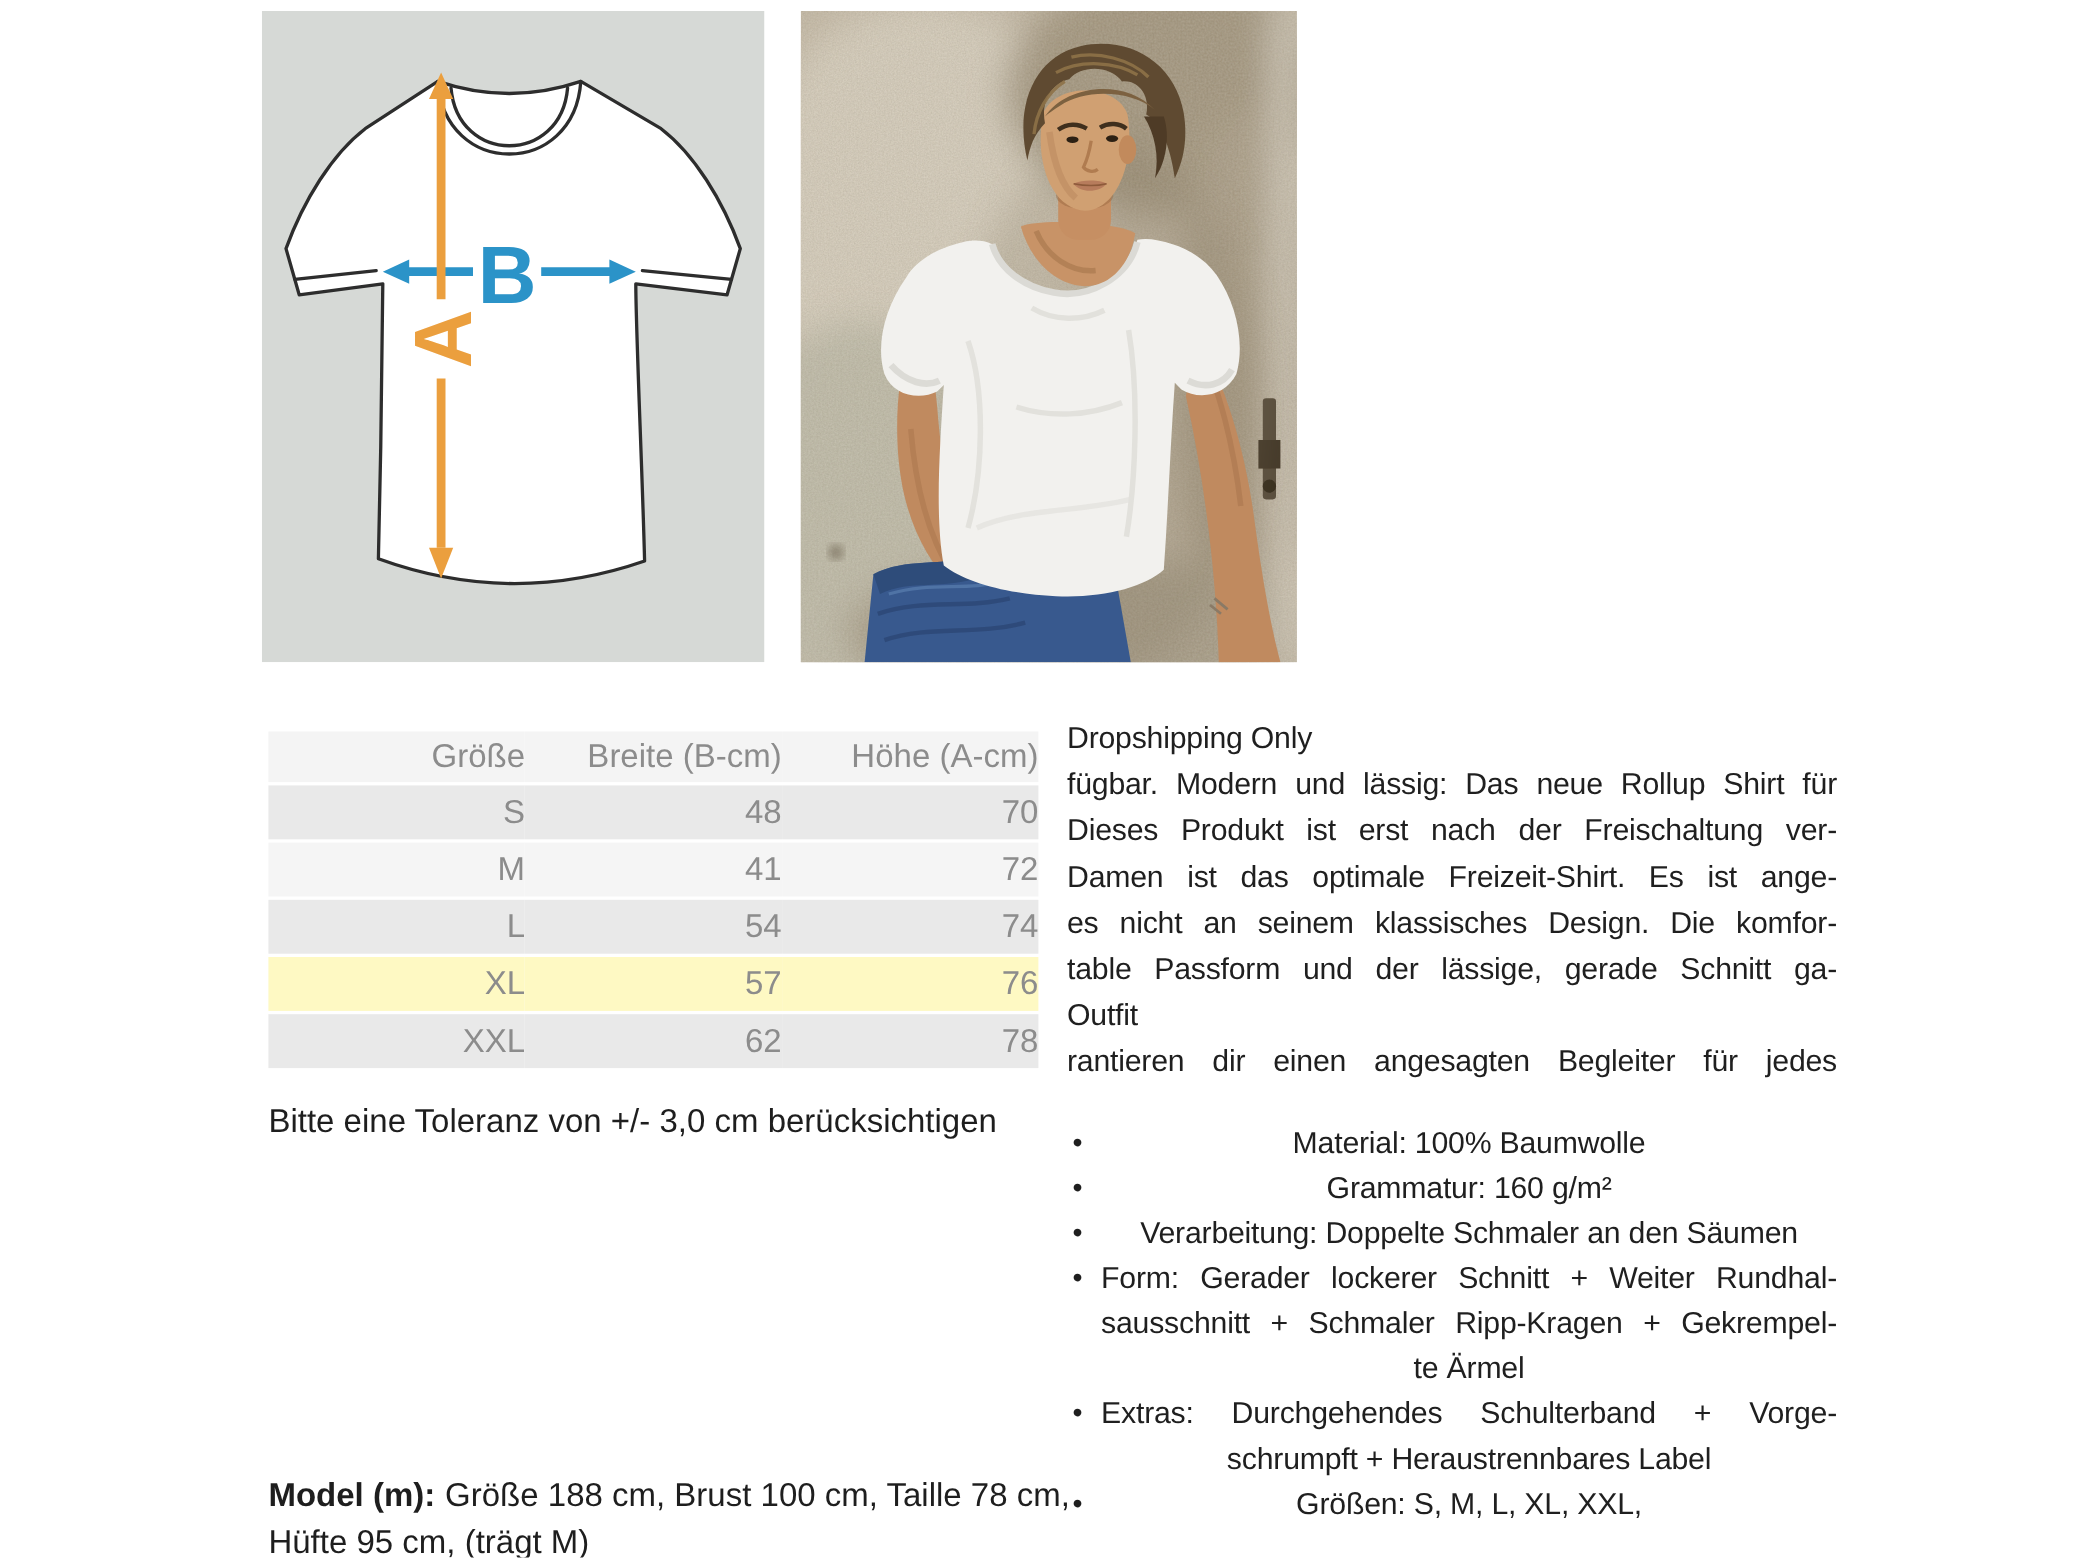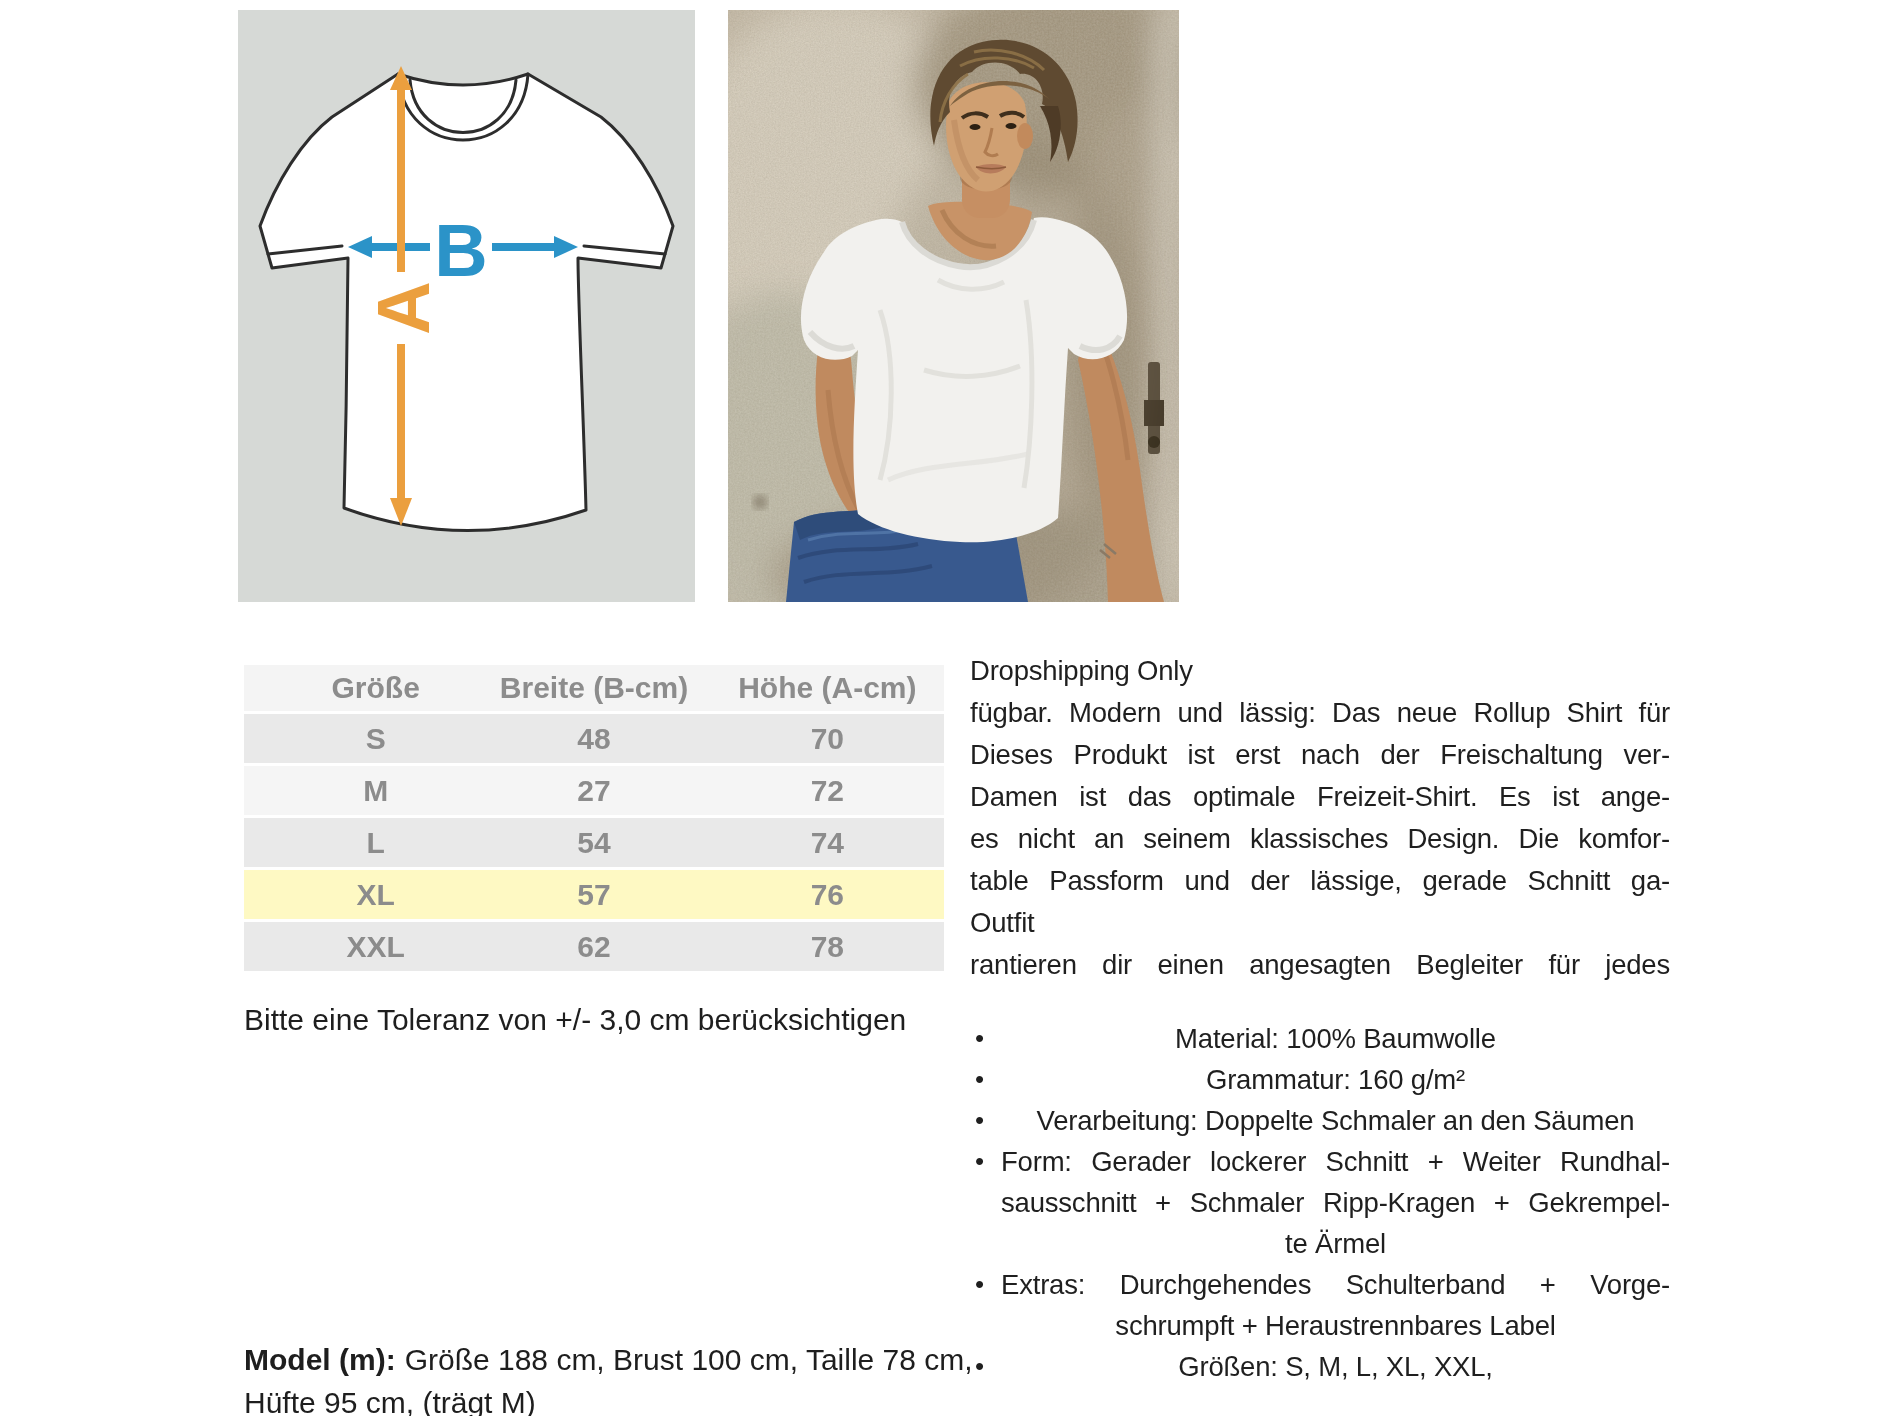--- a/index.html
+++ b/index.html
@@ -14,21 +14,21 @@
   .photo-box{position:absolute;left:728px;top:10px;width:451px;height:592px;}
   .diagram-box svg,.photo-box svg{display:block;width:100%;height:100%;}
 
   
   table.size-table{
     position:absolute;left:244px;top:662px;width:700px;
     border-collapse:separate;border-spacing:0 3px;table-layout:fixed;
     font-size:30px;
   }
   table.size-table th,table.size-table td{
-    font-weight:700;text-align:center;vertical-align:middle;padding:0;
+    font-weight:400;text-align:right;vertical-align:middle;padding:0;
   }
   table.size-table th{height:46px;}
   table.size-table td{height:49px;}
   table.size-table th:first-child,table.size-table td:first-child{padding-left:30px;}
 
   .tolerance{position:absolute;left:244px;top:1003px;font-size:30px;color:#1e1e1e;}
 
   .model-note{position:absolute;left:244px;top:1338px;width:900px;font-size:30px;line-height:43px;color:#1e1e1e;}
   .model-label{font-weight:700;margin-right:9px;}
 
@@ -180,21 +180,21 @@
       </tr>
     </thead>
   <tbody id="size-body">
       <tr style="background: rgb(233, 233, 233);">
         <td>S</td>
         <td>48</td>
         <td>70</td>
       </tr>
       <tr style="background: rgb(245, 245, 245);">
         <td>M</td>
-        <td>27</td>
+        <td>41</td>
         <td>72</td>
       </tr>
       <tr style="background: rgb(233, 233, 233);">
         <td>L</td>
         <td>54</td>
         <td>74</td>
       </tr>
       <tr style="background: #fef9c3;">
         <td>XL</td>
         <td>57</td>

